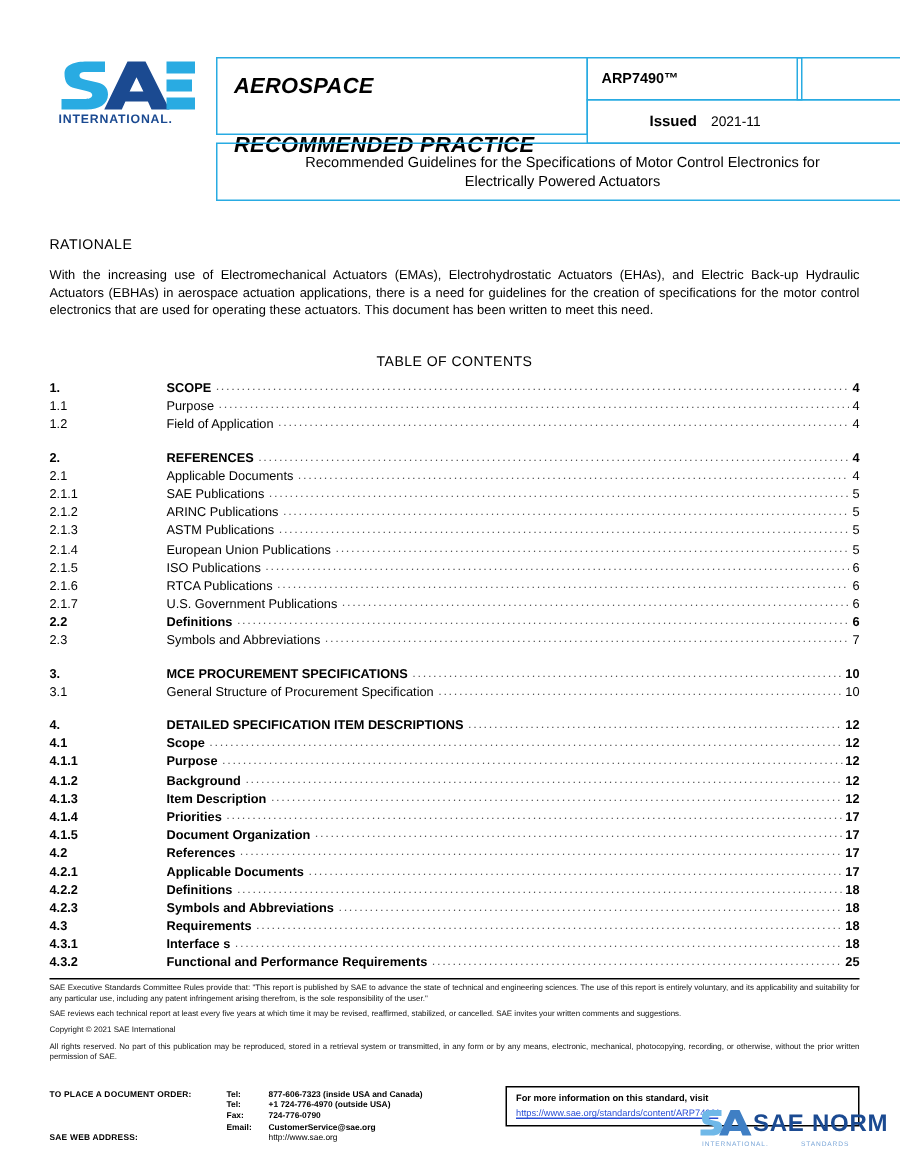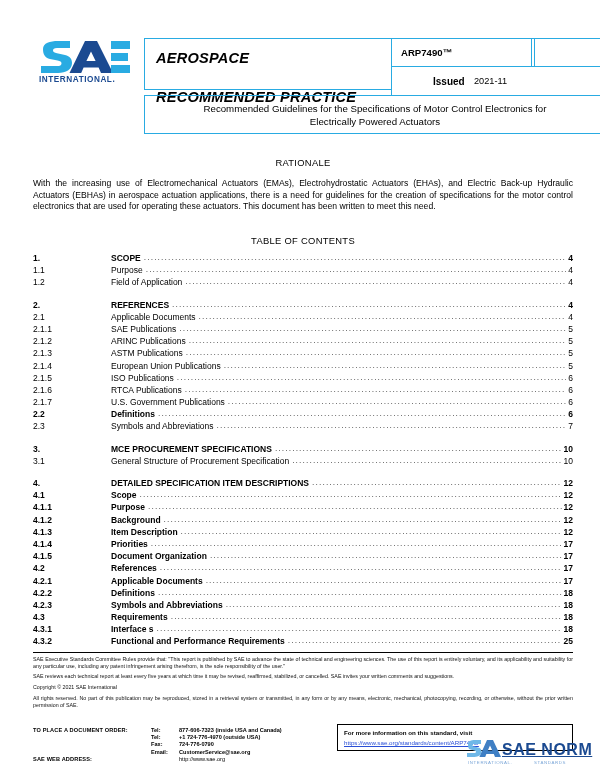--- a/index.html
+++ b/index.html
@@ -141,21 +141,21 @@
   }
   .box-subtitle .st1 { top: 7px; }
   .box-subtitle .st2 { top: 20px; }
 
   
   .rationale-head {
     position: absolute;
     left: 33px;
     top: 157px;
     width: 540px;
-    text-align: center;
+    text-align: left;
     font-size: 9.4px;
     letter-spacing: 0.3px;
   }
   .rationale-body {
     position: absolute;
     left: 33px;
     top: 178px;
     width: 540px;
     font-size: 8.6px;
     line-height: 11.6px;
@@ -305,21 +305,20 @@
   .wm-text {
     position: absolute;
     left: 36px;
     top: 2px;
     font-size: 16px;
     font-weight: bold;
     letter-spacing: 0.5px;
     color: #1b4a91;
     font-family: "Liberation Sans", sans-serif;
     white-space: nowrap;
-    text-decoration: underline;
   }
   .wm-sub {
     position: absolute;
     left: 2px;
     top: 21px;
     font-size: 4.4px;
     letter-spacing: 0.6px;
     color: #7ca7d8;
     white-space: nowrap;
   }

